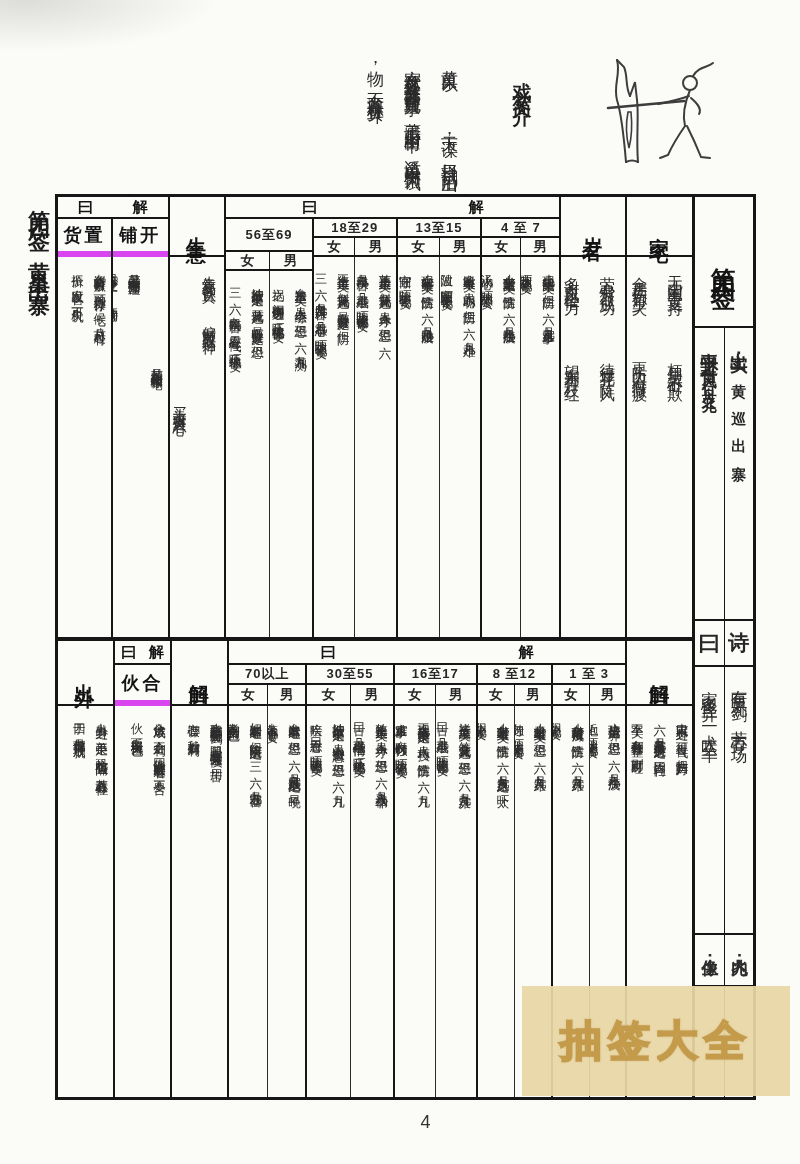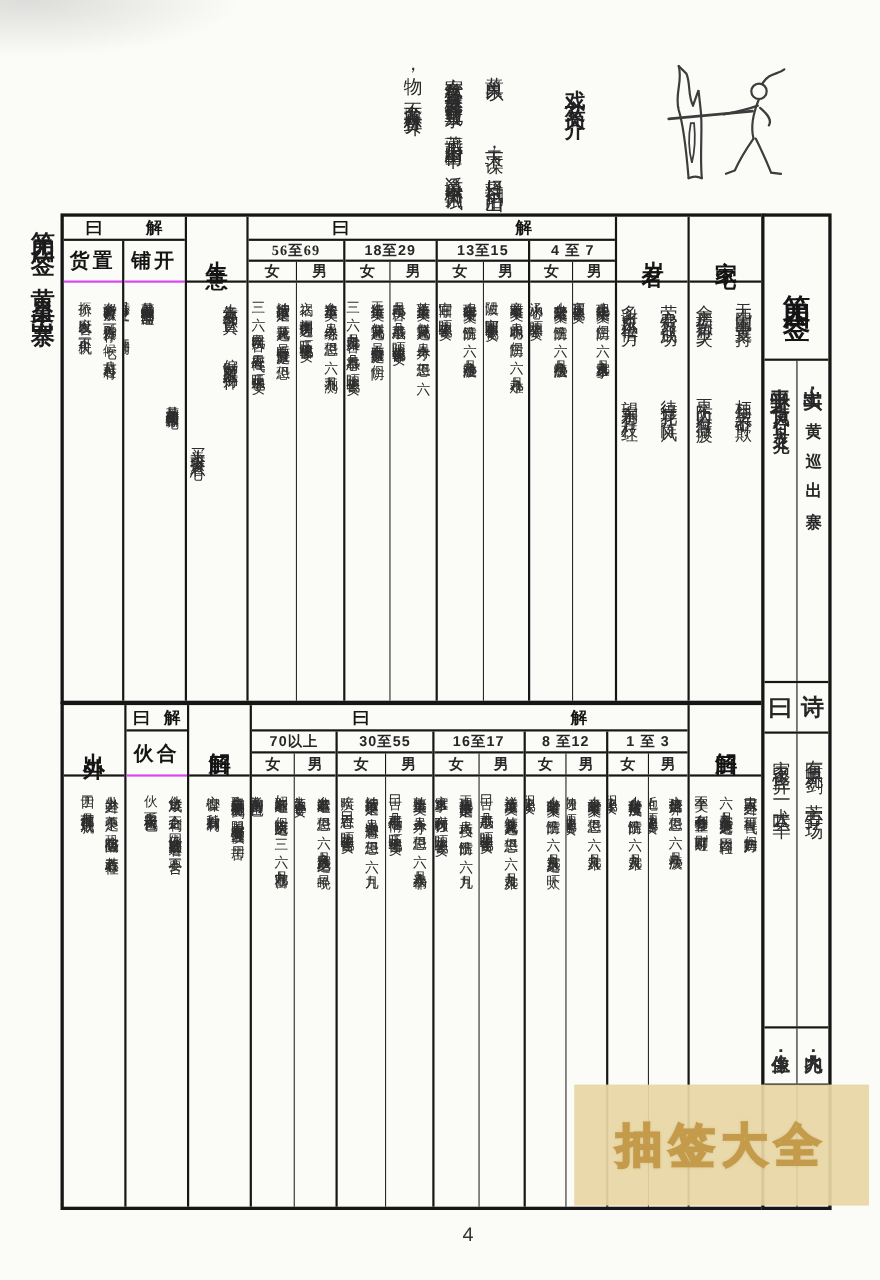--- a/index.html
+++ b/index.html
@@ -23,21 +23,21 @@
 .grp-label{display:flex;flex-direction:row-reverse;justify-content:space-around;align-items:center;font-size:15px;font-weight:700;border-bottom:2px solid #161616;flex:0 0 auto;color:#141414}
 .gitems{display:flex;flex-direction:row-reverse;flex:1;min-height:0}
 .gitem{display:flex;flex-direction:column;min-width:0}
 .age-range{display:flex;align-items:center;justify-content:center;font-size:13px;font-weight:600;border-bottom:2px solid #161616;letter-spacing:1px;flex:0 0 auto}
 .mf-hdr{display:flex;flex-direction:row-reverse;border-bottom:2px solid #161616;flex:0 0 auto}
 .mf-hdr span{flex:1;display:flex;align-items:center;justify-content:center;font-size:13.5px;font-weight:600}
 .mf-hdr span:first-child{border-left:1.5px solid #161616}
 .mf-body{display:flex;flex-direction:row-reverse;flex:1;min-height:0}
 .mf-body .sub{flex:1;min-width:0;overflow:hidden}
 .mf-body .sub:first-child{border-left:1.5px solid #2a2a2a}
-.phdr{display:flex;align-items:center;justify-content:center;font-size:18px;font-weight:700;border-bottom:2px solid #d946ef;letter-spacing:3px;flex:0 0 auto;color:#141414}
+.phdr{display:flex;align-items:center;justify-content:center;font-size:18px;font-weight:700;border-bottom:6px solid #d946ef;letter-spacing:3px;flex:0 0 auto;color:#141414}
 .lines{display:flex;flex-direction:row-reverse;justify-content:flex-start;gap:3px;padding:7px 2px;height:100%;overflow:hidden}
 .vline{writing-mode:vertical-rl;font-size:12.5px;line-height:1.55;letter-spacing:1px;color:#2c2c2c}
 .sz-big .vline{font-size:15.5px;letter-spacing:4px;line-height:2.1}
 .sz-mid .vline{font-size:14px;letter-spacing:2.5px;line-height:1.9}
 .body-flex{flex:1;min-height:0}
 
 .sidebar{position:absolute;left:692px;top:194px;width:64px;height:906px;border:3px solid #161616;display:flex;flex-direction:column;background:#fbfbf8}
 .sb-sec{border-bottom:2px solid #161616}
 .sb-title{height:131px;display:flex;align-items:center;justify-content:center}
 .sb-title span{writing-mode:vertical-rl;font-size:25px;font-weight:700;letter-spacing:9px;color:#141414}
@@ -175,21 +175,21 @@
               </div>
               <div class="sub">
                 <div class="lines">
                   <span class="vline">玉造行运未美　似花开遭风　虽有助益家庭　但防</span>
                   <span class="vline">三　六　九月灾难口舌　凡事吞忍　吓太阳公化平安</span>
                 </div>
               </div>
             </div>
           </div>
           <div class="gitem" style="width: 86px;">
-            <div class="age-range" style="height: 19px; font-family: Liberation Serif, serif;">56至69</div>
+            <div class="age-range" style="height: 33px;">56至69</div>
             <div class="mf-hdr" style="height: 19px;">
               <span>男</span>
               <span>女</span>
             </div>
             <div class="mf-body">
               <div class="sub">
                 <div class="lines">
                   <span class="vline">台造步运不美　人虽老练　但恐三　六　九月不测</span>
                   <span class="vline">之祸　闲事切勿近理　吓天地化吉保平安</span>
                 </div>

